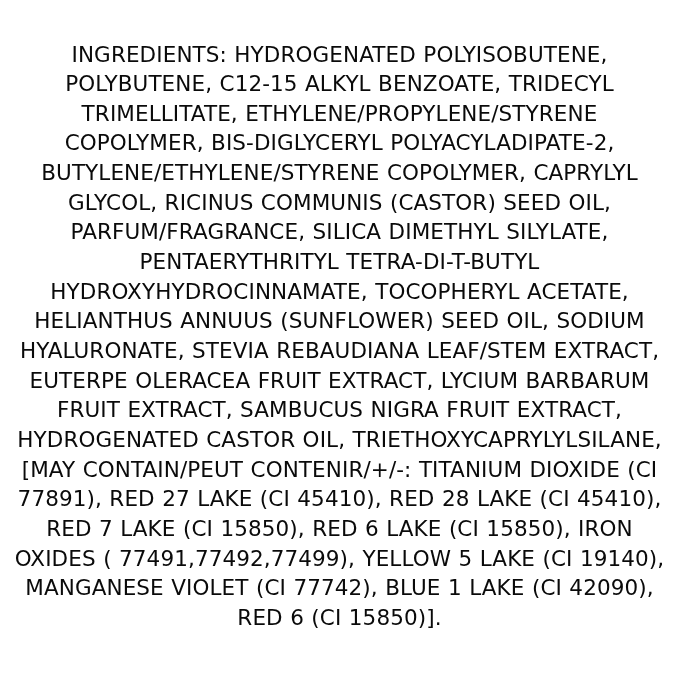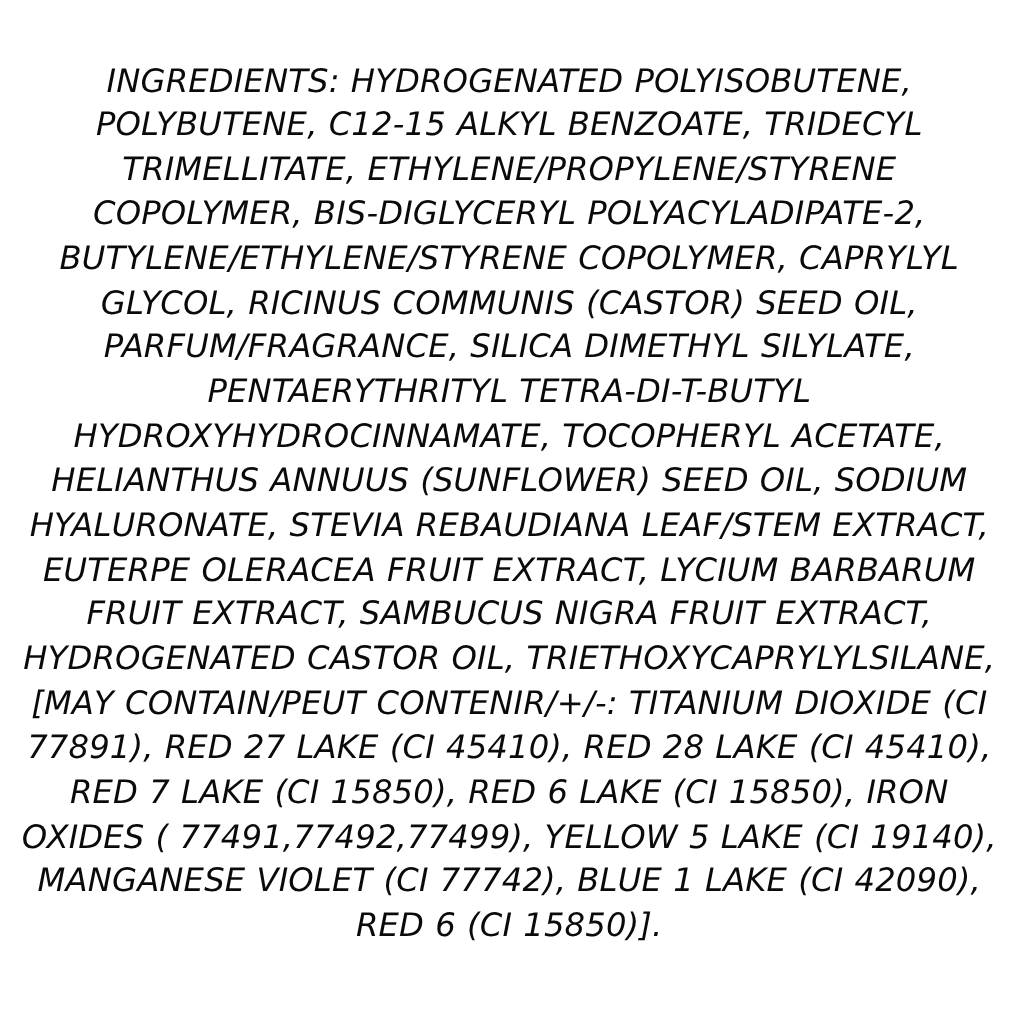--- a/index.html
+++ b/index.html
@@ -16,21 +16,20 @@
   }
   .page {
     width: 679px;
     height: 679px;
     box-sizing: border-box;
     display: flex;
     flex-direction: column;
     justify-content: flex-start;
     align-items: flex-end;
     padding: 18px 14px 14px 14px;
-    font-style: italic;
   }
   .ingredients-text {
     width: 100%;
     text-align: center;
     font-size: 21.5px;
     line-height: 1.38;
     letter-spacing: 0.1px;
     word-spacing: 0.5px;
     color: #0a0a0a;
     white-space: pre-wrap;

